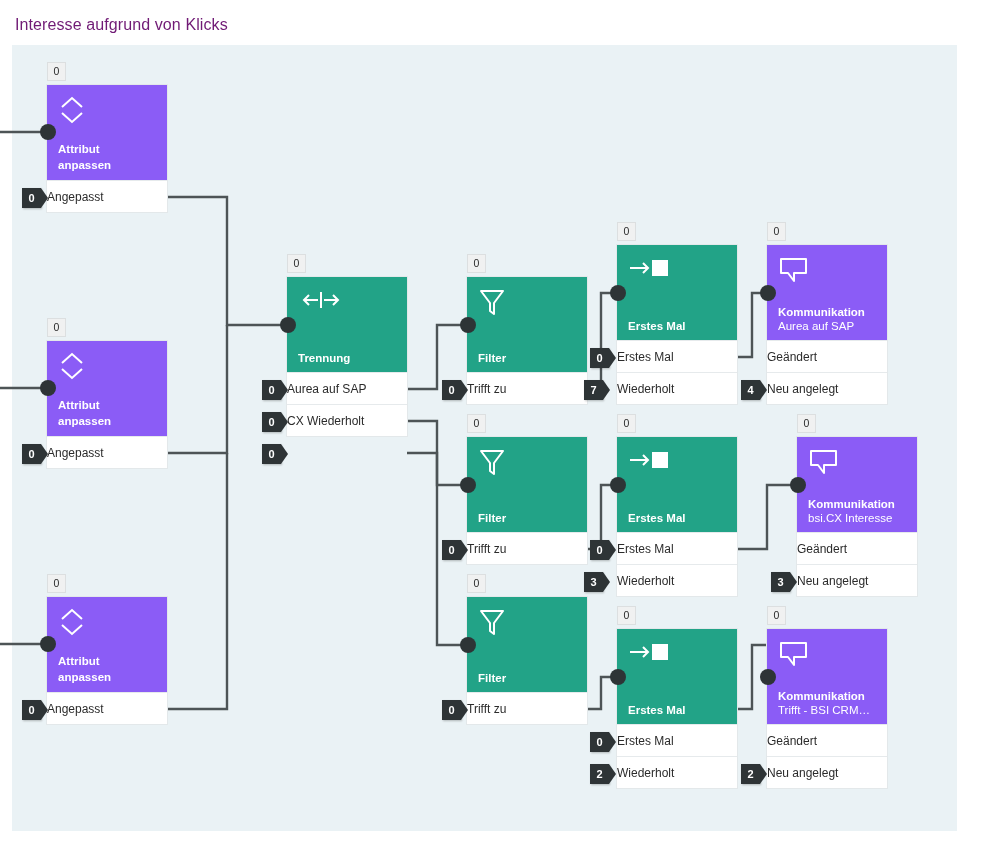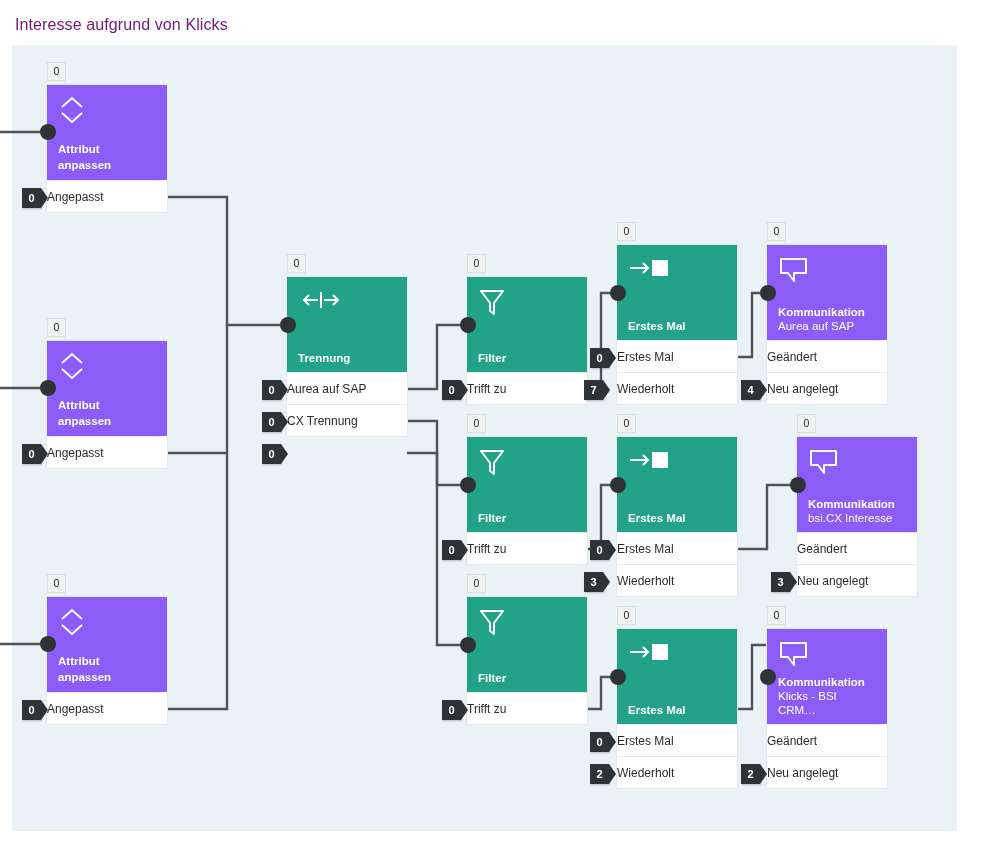--- a/index.html
+++ b/index.html
@@ -240,21 +240,21 @@
       <div class="node-icon">
         <svg class="icon-svg" width="46" height="26" viewBox="0 0 46 26">
           <path d="M20 13 L6 13 M11 8 L6 13 L11 18" fill="none" stroke="#fff" stroke-width="2"></path>
           <path d="M23 5 L23 21" stroke="#fff" stroke-width="2"></path>
           <path d="M26 13 L40 13 M35 8 L40 13 L35 18" fill="none" stroke="#fff" stroke-width="2"></path>
         </svg>
       </div>
       <div class="node-title">Trennung</div>
     </div>
     <div class="port-row">Aurea auf SAP</div>
-    <div class="port-row">CX Trennung</div>
+    <div class="port-row">CX Wiederholt</div>
   </div>
   <div class="badge" style="left:262px; top:380px;">0</div>
   <div class="badge" style="left:262px; top:412px;">0</div>
   <div class="badge" style="left:262px; top:444px;">0</div>
   <div class="dot" style="left:280px; top:317px;"></div>
 
   <div class="node green" style="left:467px; top:277px;">
     <div class="chip-top">0</div>
     <div class="node-head">
       <div class="node-icon">
@@ -394,21 +394,21 @@
   <div class="node orange" style="left:767px; top:629px;">
     <div class="chip-top">0</div>
     <div class="node-head">
       <div class="node-icon">
         <svg class="icon-svg" width="32" height="30" viewBox="0 0 32 30">
             <path d="M3 4 L28 4 L28 18 L16 18 L16 26 L10 18 L3 18 Z" fill="none" stroke="#fff" stroke-width="2" stroke-linejoin="round"></path>
           </svg>
       </div>
       <div class="node-title">
         <span>Kommunikation</span>
-        <span class="node-sub">Klicks - BSI CRM…</span>
+        <span class="node-sub">Trifft - BSI CRM…</span>
       </div>
     </div>
     <div class="port-row">Geändert</div>
     <div class="port-row">Neu angelegt</div>
   </div>
   <div class="badge" style="left:741px; top:764px;">2</div>
   <div class="dot" style="left:760px; top:669px;"></div>
 
 </div>
 

